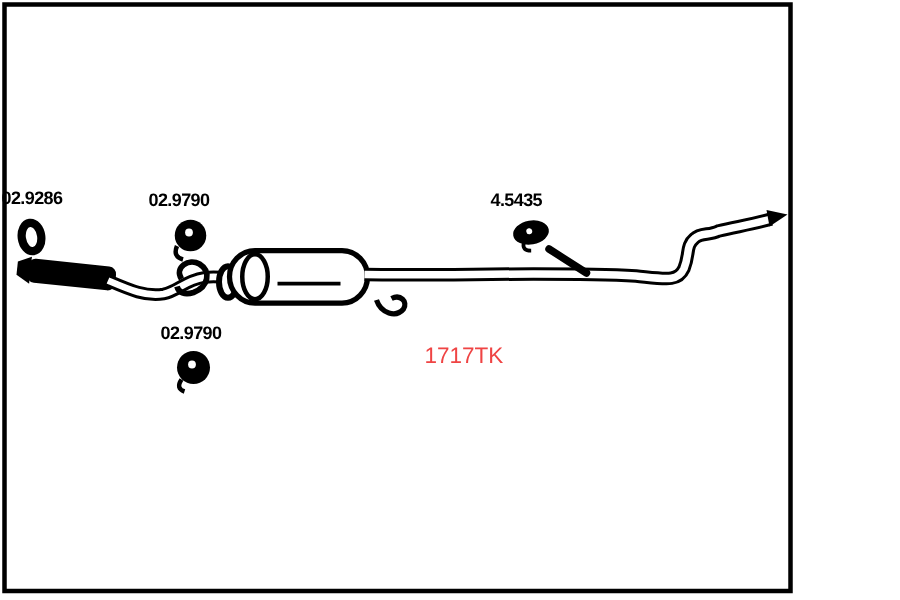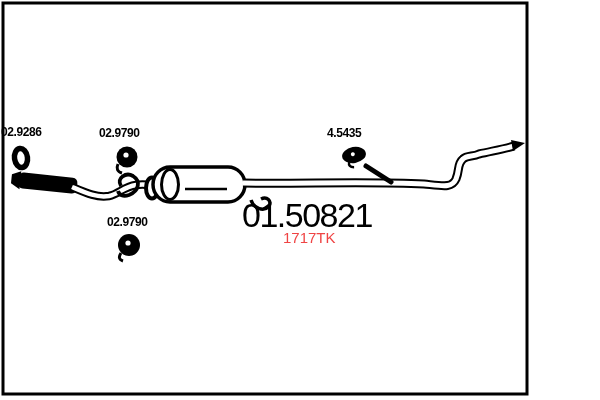--- a/index.html
+++ b/index.html
@@ -75,17 +75,16 @@
   </svg>
 
   <div class="part-label" style="left:1px;  top:126px;">02.9286</div>
 
   <div class="part-label" style="left:99px; top:127px;">02.9790</div>
 
   <div class="part-label" style="left:327px; top:127px;">4.5435</div>
 
   <div class="part-label" style="left:107px; top:216px;">02.9790</div>
 
-  <div class="part-number">01.50821</div>
 
   <div class="type-code">1717TK</div>
 
 </div>
 
 </body></html>

